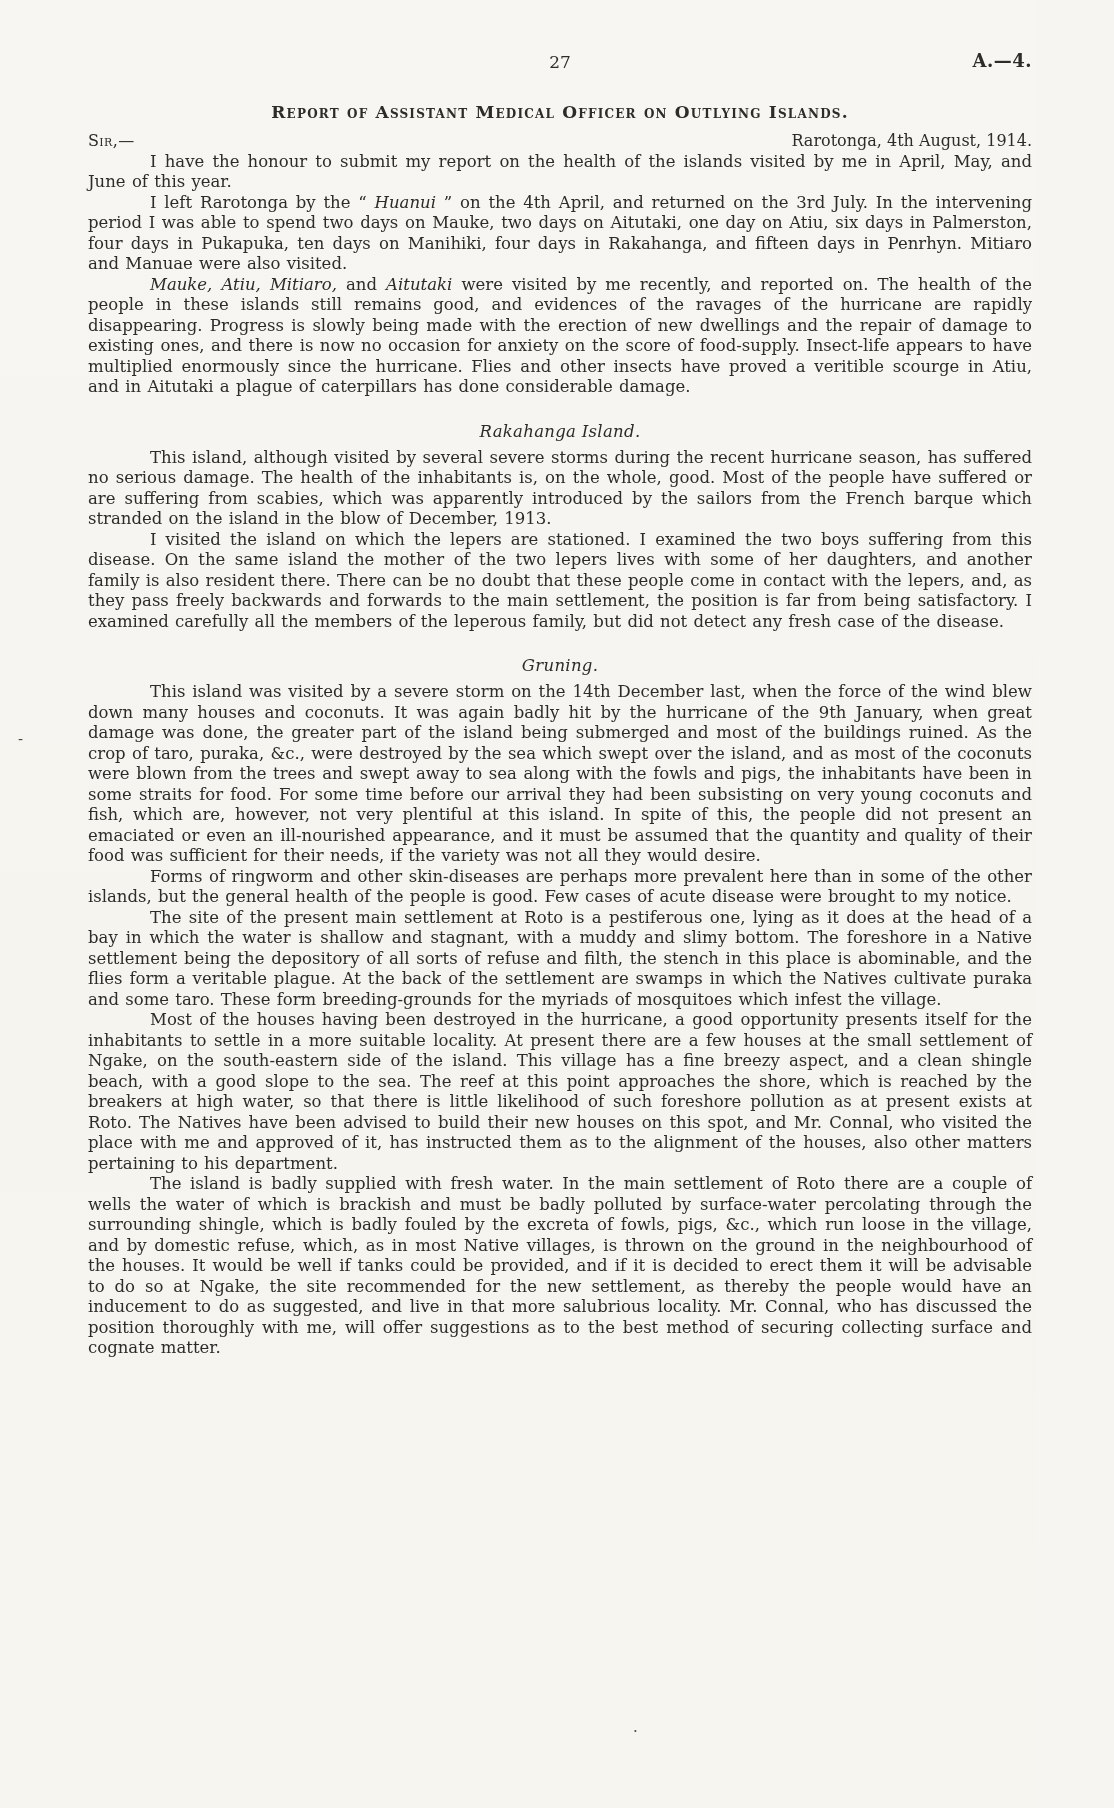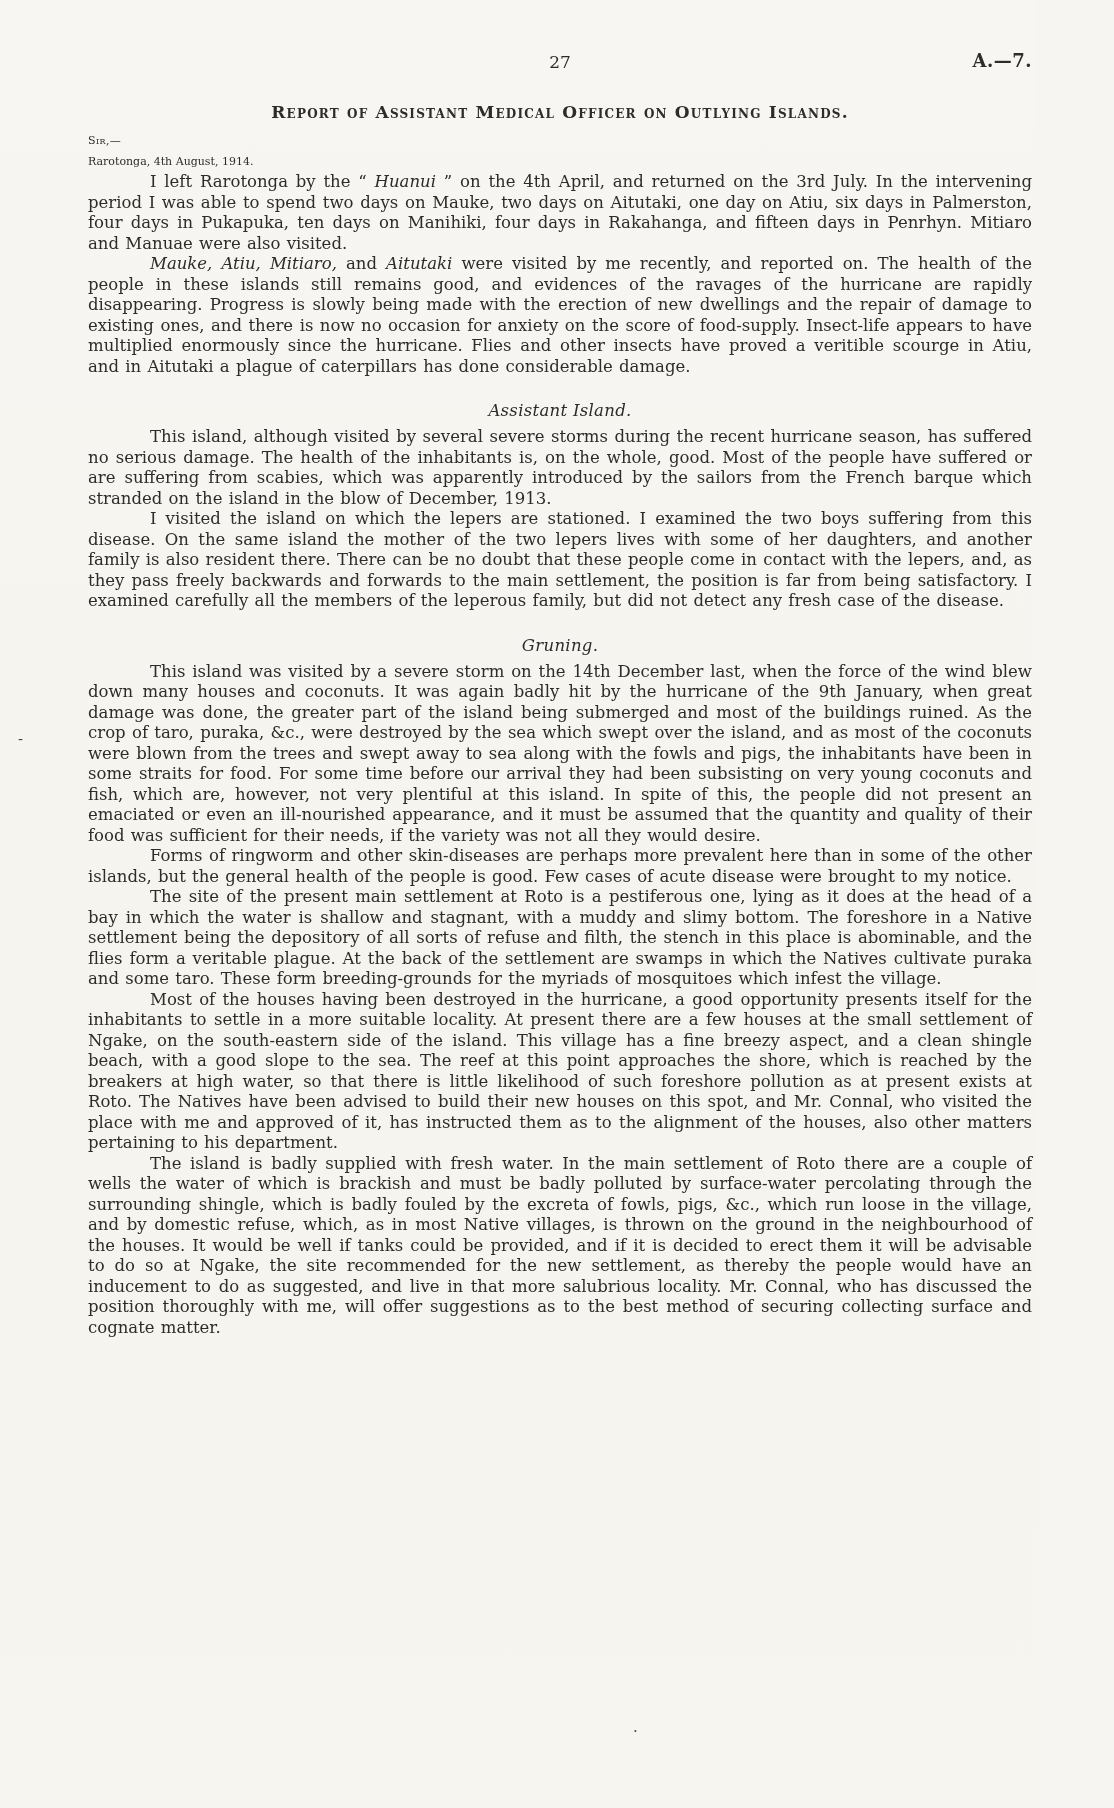--- a/index.html
+++ b/index.html
@@ -50,23 +50,22 @@
     font-size: 17px;
     font-weight: bold;
     font-variant: small-caps;
     letter-spacing: 1.2px;
   }
   .salutation-row {
     display: flex;
     justify-content: space-between;
     align-items: flex-start;
     margin-top: 9px;
-    font-size: 11px;
+    font-size: 16px;
     line-height: 20.5px;
-    flex-direction: column;
   }
   .salutation { font-variant: small-caps; letter-spacing: 0.4px; }
   .para {
     margin: 0;
     font-size: 16.5px;
     line-height: 20.5px;
     text-align: justify;
     text-indent: 62px;
     word-spacing: 1px;
   }
@@ -88,34 +87,35 @@
   .artifact-dot  { left: 633px; top: 1718px; }
 </style>
 </head>
 <body>
 
 <div class="sheet">
   <div class="content">
 
     <div class="page-head">
       <span class="page-number">27</span>
-      <span class="doc-ref">A.—7.</span>
+      <span class="doc-ref">A.—4.</span>
     </div>
 
     <h1 class="title">Report of Assistant Medical Officer on Outlying Islands.</h1>
 
     <div class="salutation-row">
       <span class="salutation">Sir,—</span>
       <span class="dateline">Rarotonga, 4th August, 1914.</span>
     </div>
 
+    <p class="para"><span>I have the honour to submit my report on the health of the islands visited by me in April, May, and June of this year.</span></p>
     <p class="para"><span>I left Rarotonga by the “ </span><span class="it">Huanui</span><span> ” on the 4th April, and returned on the 3rd July.  In the intervening period I was able to spend two days on Mauke, two days on Aitutaki, one day on Atiu, six days in Palmerston, four days in Pukapuka, ten days on Manihiki, four days in Rakahanga, and fifteen days in Penrhyn.  Mitiaro and Manuae were also visited.</span></p>
     <p class="para"><span class="it">Mauke, Atiu, Mitiaro,</span><span> and </span><span class="it">Aitutaki</span><span> were visited by me recently, and reported on.  The health of the people in these islands still remains good, and evidences of the ravages of the hurricane are rapidly disappearing.  Progress is slowly being made with the erection of new dwellings and the repair of damage to existing ones, and there is now no occasion for anxiety on the score of food-supply.  Insect-life appears to have multiplied enormously since the hurricane.  Flies and other insects have proved a veritible scourge in Atiu, and in Aitutaki a plague of caterpillars has done considerable damage.</span></p>
 
-    <h2 class="section-heading">Assistant Island.</h2>
+    <h2 class="section-heading">Rakahanga Island.</h2>
     <p class="para"><span>This island, although visited by several severe storms during the recent hurricane season, has suffered no serious damage.  The health of the inhabitants is, on the whole, good.  Most of the people have suffered or are suffering from scabies, which was apparently introduced by the sailors from the French barque which stranded on the island in the blow of December, 1913.</span></p>
     <p class="para"><span>I visited the island on which the lepers are stationed.  I examined the two boys suffering from this disease.  On the same island the mother of the two lepers lives with some of her daughters, and another family is also resident there.  There can be no doubt that these people come in contact with the lepers, and, as they pass freely backwards and forwards to the main settlement, the position is far from being satisfactory.  I examined carefully all the members of the leperous family, but did not detect any fresh case of the disease.</span></p>
 
     <h2 class="section-heading">Gruning.</h2>
     <p class="para"><span>This island was visited by a severe storm on the 14th December last, when the force of the wind blew down many houses and coconuts.  It was again badly hit by the hurricane of the 9th January, when great damage was done, the greater part of the island being submerged and most of the buildings ruined.  As the crop of taro, puraka, &amp;c., were destroyed by the sea which swept over the island, and as most of the coconuts were blown from the trees and swept away to sea along with the fowls and pigs, the inhabitants have been in some straits for food.  For some time before our arrival they had been subsisting on very young coconuts and fish, which are, however, not very plentiful at this island.  In spite of this, the people did not present an emaciated or even an ill-nourished appearance, and it must be assumed that the quantity and quality of their food was sufficient for their needs, if the variety was not all they would desire.</span></p>
     <p class="para"><span>Forms of ringworm and other skin-diseases are perhaps more prevalent here than in some of the other islands, but the general health of the people is good.  Few cases of acute disease were brought to my notice.</span></p>
     <p class="para"><span>The site of the present main settlement at Roto is a pestiferous one, lying as it does at the head of a bay in which the water is shallow and stagnant, with a muddy and slimy bottom.  The foreshore in a Native settlement being the depository of all sorts of refuse and filth, the stench in this place is abominable, and the flies form a veritable plague.  At the back of the settlement are swamps in which the Natives cultivate puraka and some taro.  These form breeding-grounds for the myriads of mosquitoes which infest the village.</span></p>
     <p class="para"><span>Most of the houses having been destroyed in the hurricane, a good opportunity presents itself for the inhabitants to settle in a more suitable locality.  At present there are a few houses at the small settlement of Ngake, on the south-eastern side of the island.  This village has a fine breezy aspect, and a clean shingle beach, with a good slope to the sea.  The reef at this point approaches the shore, which is reached by the breakers at high water, so that there is little likelihood of such foreshore pollution as at present exists at Roto.  The Natives have been advised to build their new houses on this spot, and Mr. Connal, who visited the place with me and approved of it, has instructed them as to the alignment of the houses, also other matters pertaining to his department.</span></p>
     <p class="para"><span>The island is badly supplied with fresh water.  In the main settlement of Roto there are a couple of wells the water of which is brackish and must be badly polluted by surface-water percolating through the surrounding shingle, which is badly fouled by the excreta of fowls, pigs, &amp;c., which run loose in the village, and by domestic refuse, which, as in most Native villages, is thrown on the ground in the neighbourhood of the houses.  It would be well if tanks could be provided, and if it is decided to erect them it will be advisable to do so at Ngake, the site recommended for the new settlement, as thereby the people would have an inducement to do as suggested, and live in that more salubrious locality.  Mr. Connal, who has discussed the position thoroughly with me, will offer suggestions as to the best method of securing collecting surface and cognate matter.</span></p>
 

